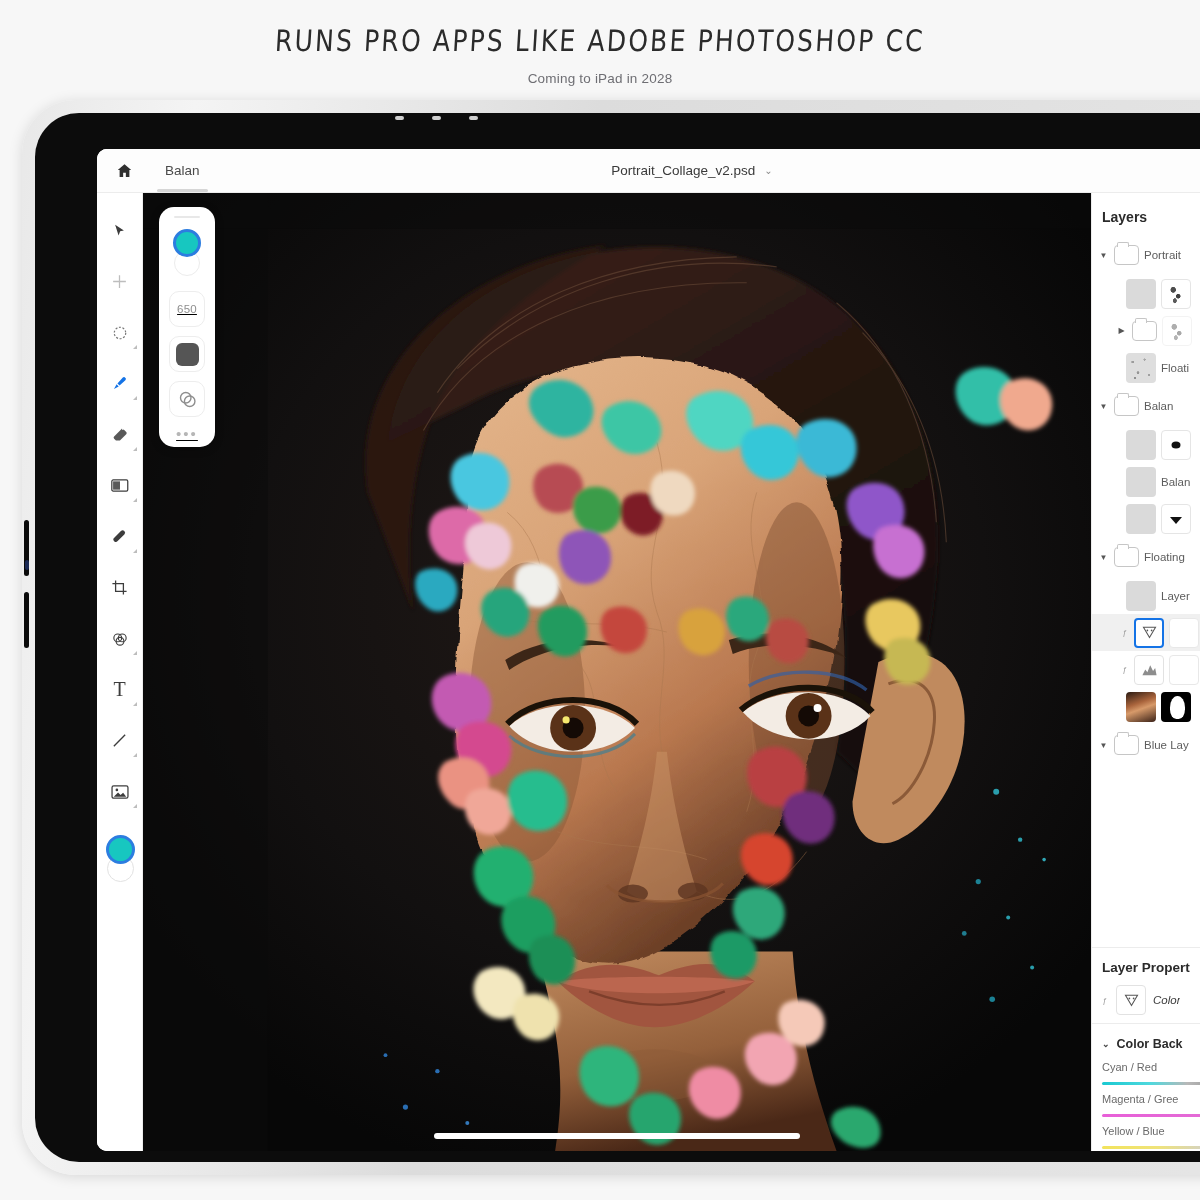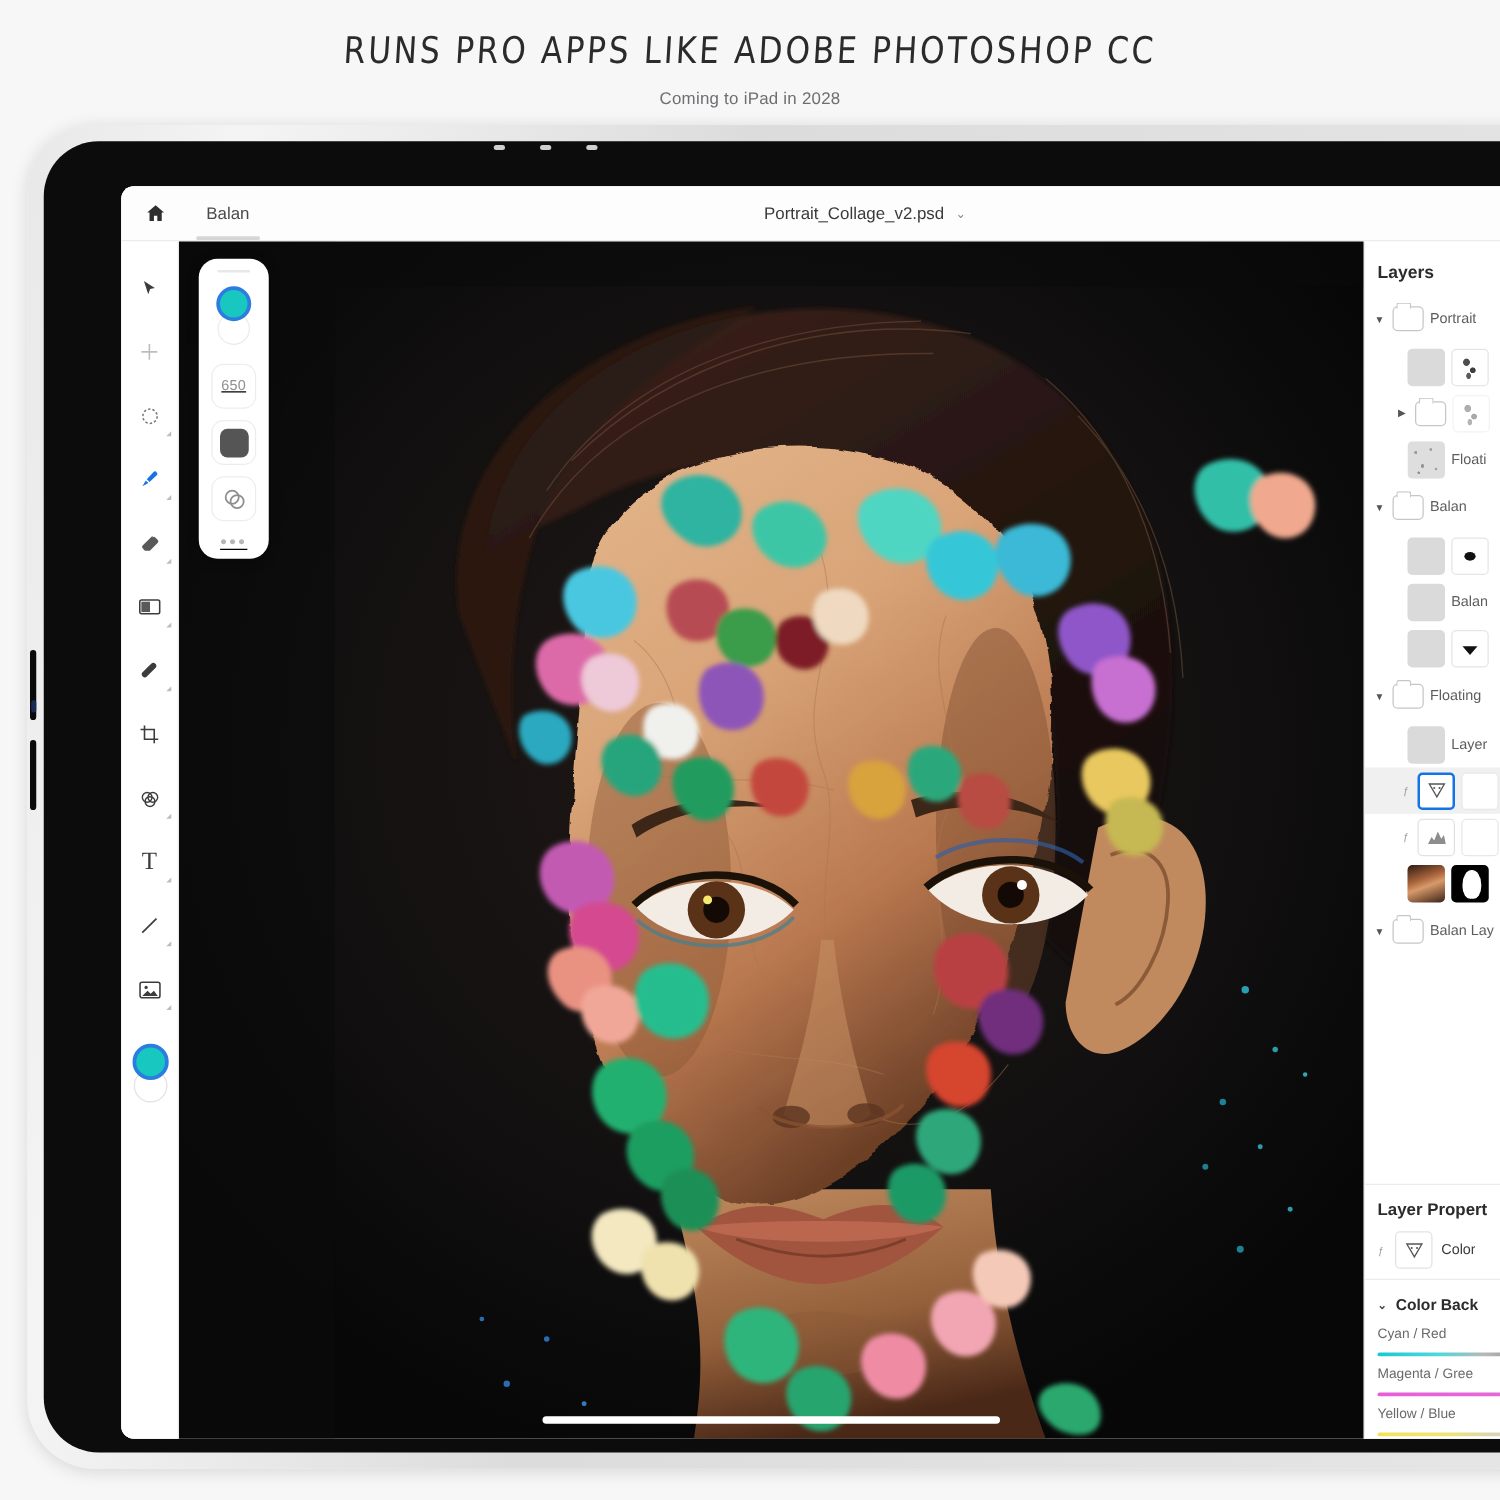--- a/index.html
+++ b/index.html
@@ -199,21 +199,21 @@
     border: 1.5px solid #c6c6c6; border-radius: 4px;
     position: relative; background: #fff;
   }
   .folder::before {
     content: ""; position: absolute; left: 2px; top: -4px;
     width: 10px; height: 4px; background: #fff;
     border: 1.5px solid #c6c6c6; border-bottom: none;
     border-radius: 2px 2px 0 0;
   }
   .lname { font-size: 11.5px; color: #5d5d5d; overflow: hidden; }
-  .lname.strong { color: #3c3c3c; }
+  .lname.strong { color: #3c3c3c; font-style: italic; }
   .thumb {
     width: 30px; height: 30px; flex: 0 0 30px;
     background: #dadada; border-radius: 4px;
   }
   .thumb.noise {
     background: #dedede;
     background-image:
       radial-gradient(circle at 22% 30%, #9c9c9c 1.1px, transparent 1.4px),
       radial-gradient(circle at 62% 22%, #a6a6a6 1px, transparent 1.3px),
       radial-gradient(circle at 40% 66%, #959595 1.3px, transparent 1.6px),
@@ -694,21 +694,21 @@
               </div>
 
               <div class="lrow" style="padding-left:34px">
                 <span class="thumb portrait"></span>
                 <span class="thumb mask"></span>
               </div>
 
               <div class="lrow group">
                 <span class="disc">▼</span>
                 <span class="folder"></span>
-                <span class="lname">Balan Lay</span>
+                <span class="lname">Blue Lay</span>
               </div>
             </div>
 
             <div class="divider"></div>
 
             <div class="props-title">Layer Propert</div>
 
             <div class="prop-row">
               <span class="fx">ƒ</span>
               <span class="adj-icon">

